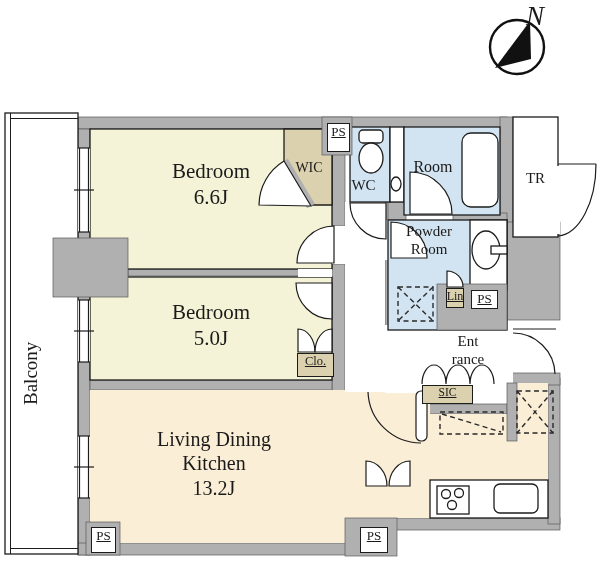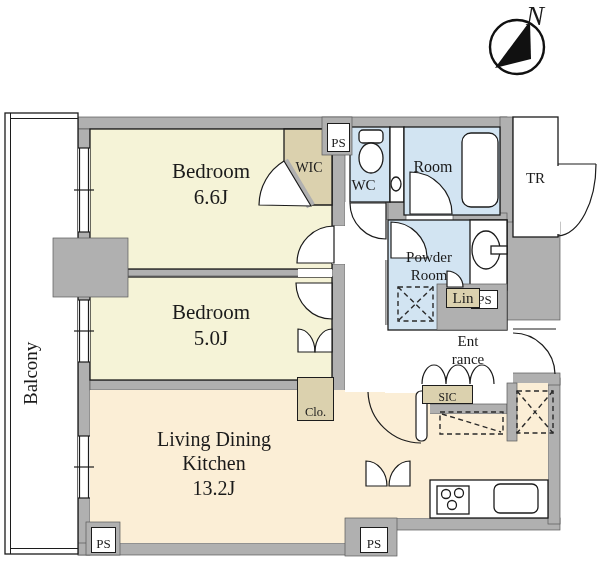--- a/index.html
+++ b/index.html
@@ -1,21 +1,21 @@
 <!DOCTYPE html>
 <html><head>
 <meta charset="utf-8">
 <style>
   html,body{margin:0;padding:0;background:#fff;}
   #plan{position:relative;width:600px;height:567px;background:#fff;overflow:hidden;
         font-family:"Liberation Serif","DejaVu Serif",serif;color:#1a1a1a;}
   #plan svg{position:absolute;left:0;top:0;}
   .lbl{position:absolute;text-align:center;line-height:1.22;}
   .box{position:absolute;border:1.5px solid #1c1c1c;background:#fff;
-       display:flex;align-items:flex-end;justify-content:center;box-sizing:border-box;}
+       display:flex;align-items:flex-start;justify-content:center;box-sizing:border-box;text-decoration:underline;}
   .tan{background:#dbd1ae;}
   .vert{writing-mode:vertical-rl;transform:rotate(180deg);}
 </style>
 </head>
 <body>
 
 <div id="plan">
 
 <svg width="600" height="567" viewBox="0 0 600 567">
 
@@ -192,21 +192,21 @@
     <div>Kitchen</div>
     <div>13.2J</div>
   </div>
 
   <div class="lbl" style="left:286px;top:159px;width:46px;font-size:14px;">WIC</div>
 
   <div class="lbl" style="left:347px;top:176px;width:33px;font-size:15px;">WC</div>
 
   <div class="lbl" style="left:404px;top:157px;width:58px;font-size:16px;">Room</div>
 
-  <div class="lbl" style="left:388px;top:248px;width:82px;font-size:15px;">
+  <div class="lbl" style="left:388px;top:222px;width:82px;font-size:15px;">
     <div>Powder</div>
     <div>Room</div>
   </div>
 
   <div class="lbl" style="left:513px;top:169px;width:45px;font-size:15px;">TR</div>
 
   <div class="lbl" style="left:424px;top:332px;width:88px;font-size:15px;">
     <div>Ent</div>
     <div>rance</div>
   </div>
@@ -220,25 +220,25 @@
     </div>
 
   <div class="box" style="left:91px;top:527px;width:25px;height:26px;font-size:13px;">
     <span>PS</span>
     </div>
 
   <div class="box" style="left:360px;top:527px;width:28px;height:26px;font-size:13px;">
     <span>PS</span>
     </div>
 
-  <div class="box tan" style="left:446px;top:288px;width:34px;height:20px;font-size:15px;">
+  <div class="box tan" style="left:446px;top:288px;width:18px;height:20px;font-size:12px;">
     <span>Lin</span>
     </div>
 
-  <div class="box tan" style="left:297px;top:353px;width:37px;height:44px;font-size:12.5px;margin-top:24px;">
+  <div class="box tan" style="left:297px;top:353px;width:37px;height:24px;font-size:12.5px;">
     <span>Clo.</span>
     </div>
 
   <div class="box tan" style="left:422px;top:385px;width:51px;height:19px;font-size:11.5px;">
     <span>SIC</span>
     </div>
 
 
 </div>
 

